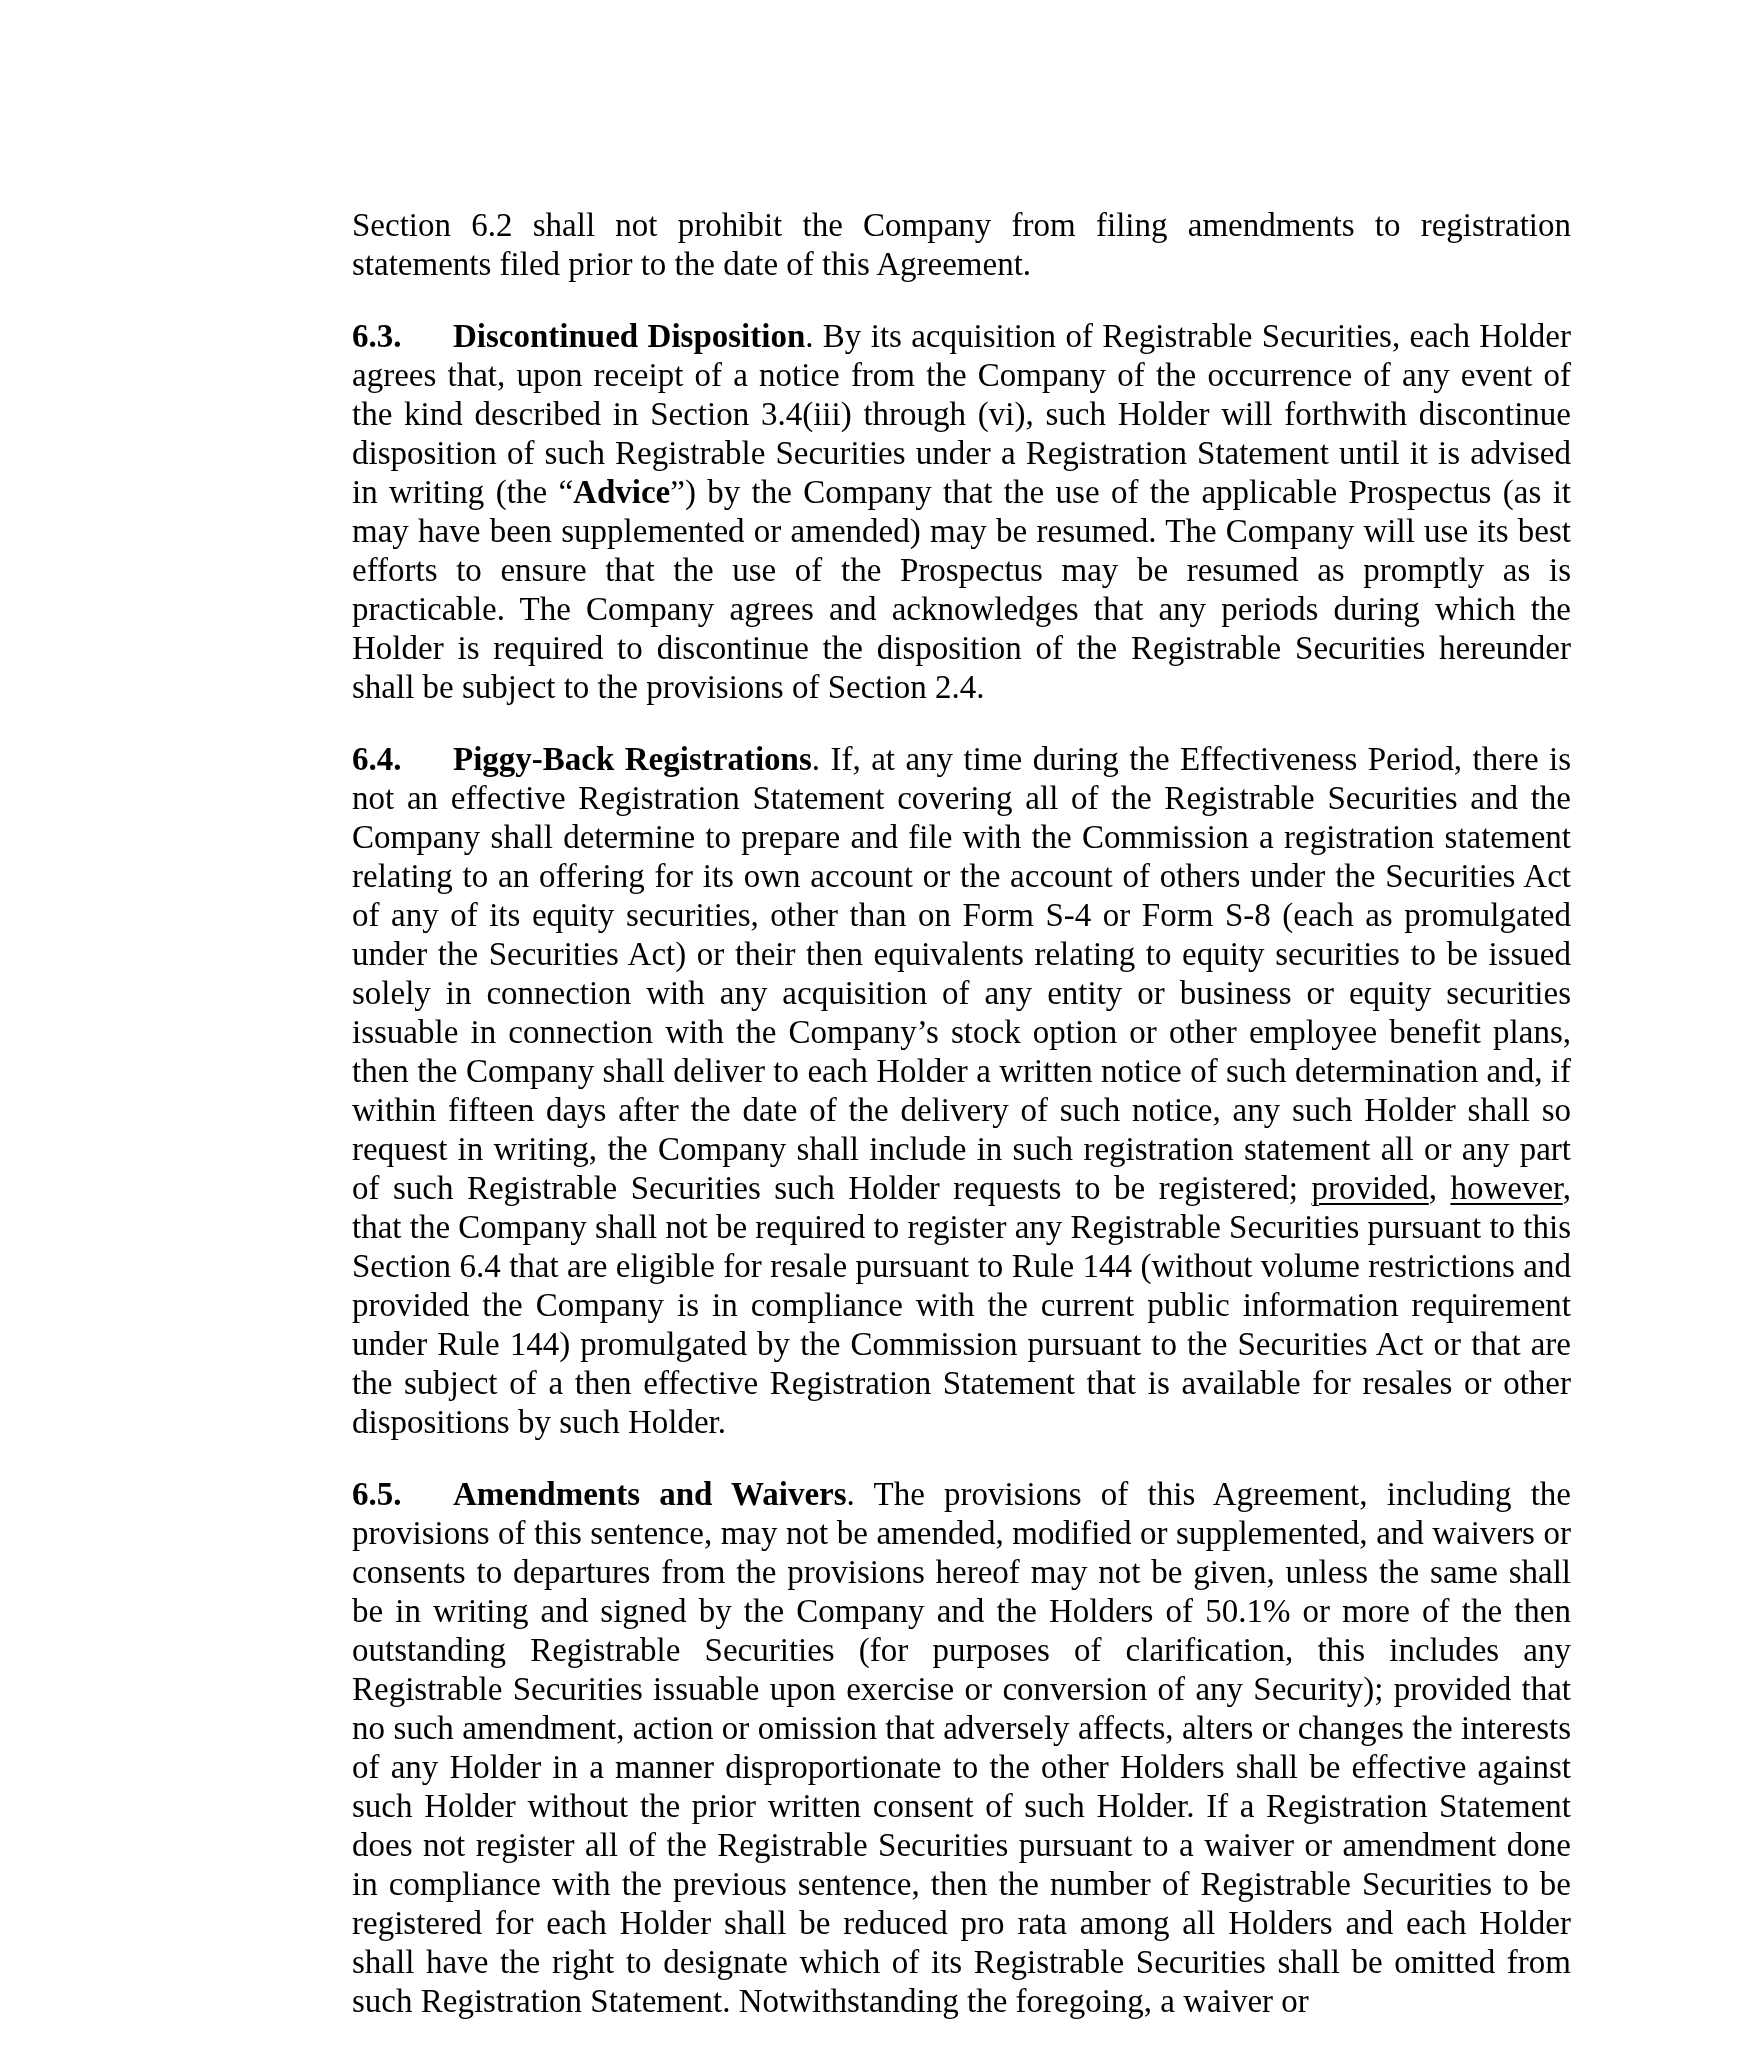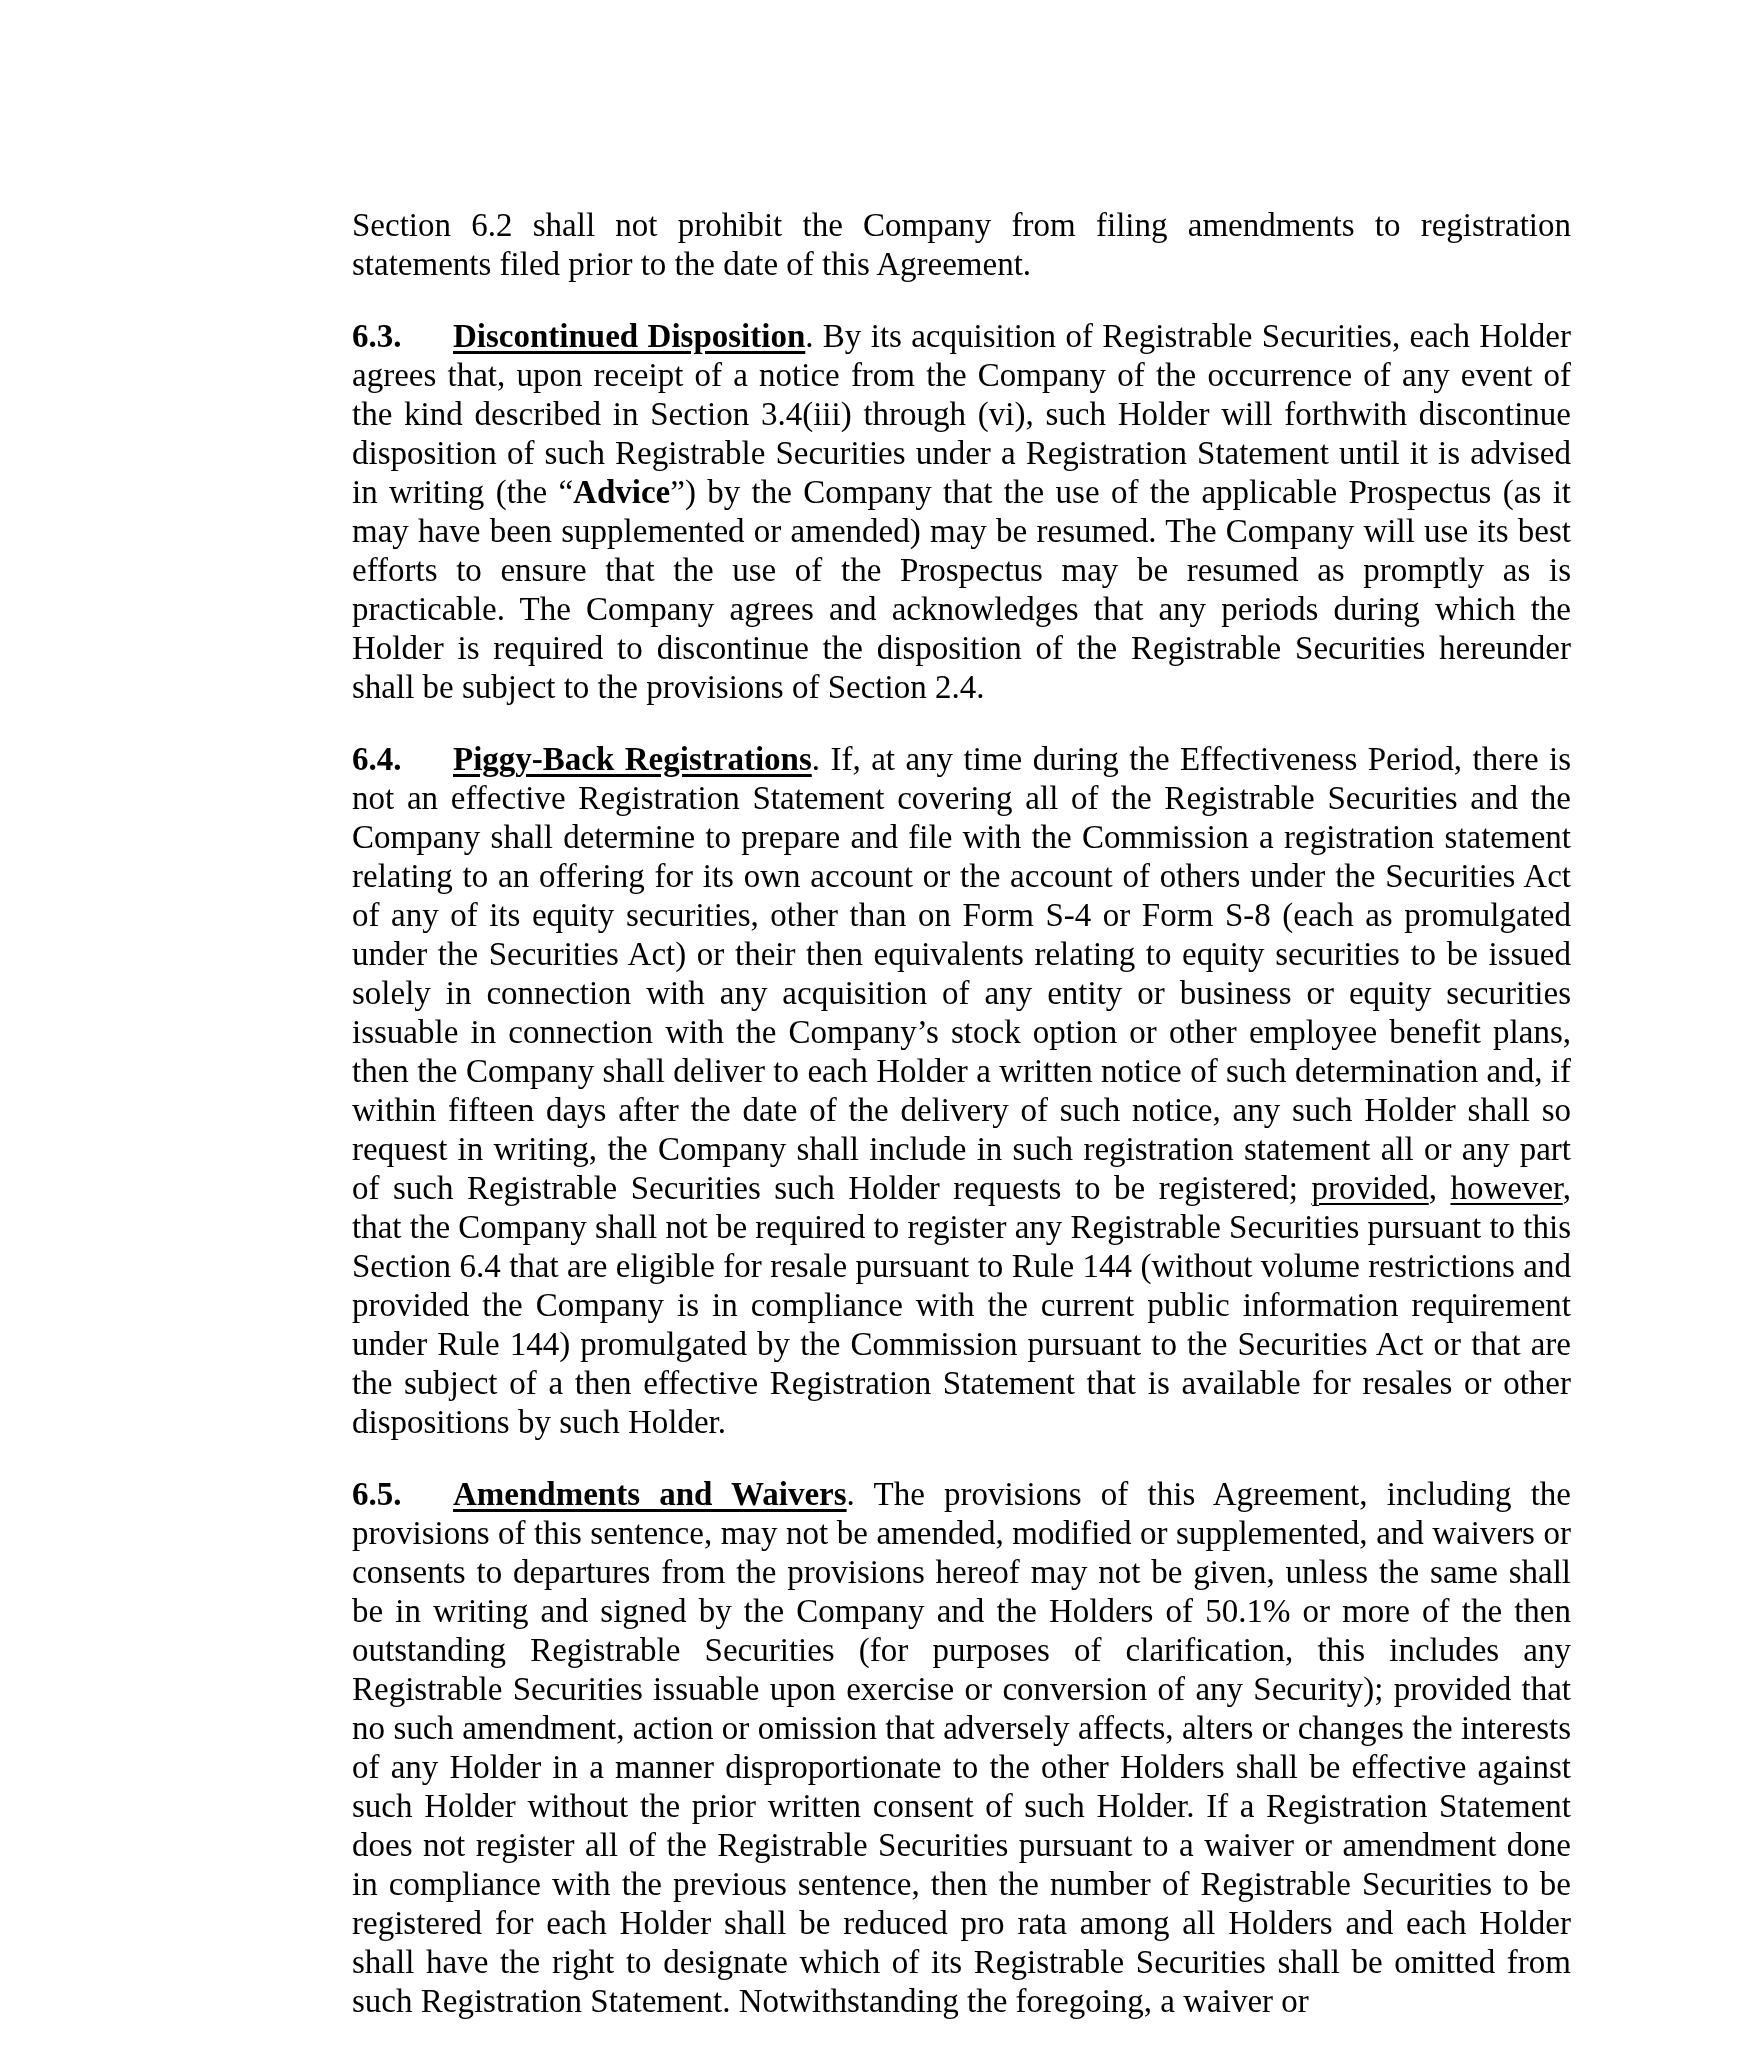--- a/index.html
+++ b/index.html
@@ -32,21 +32,20 @@
     .para.first {
       margin-bottom: 33px;
     }
     .sec-num {
       display: inline-block;
       width: 101px;
       font-weight: bold;
     }
     .heading {
       font-weight: bold;
-      text-decoration: underline;
       text-decoration-thickness: 2.9px;
       text-underline-offset: 4.1px;
     }
     .defined {
       font-weight: bold;
       text-decoration-thickness: 2.9px;
       text-underline-offset: 4.1px;
     }
     .ul {
       text-decoration: underline;

